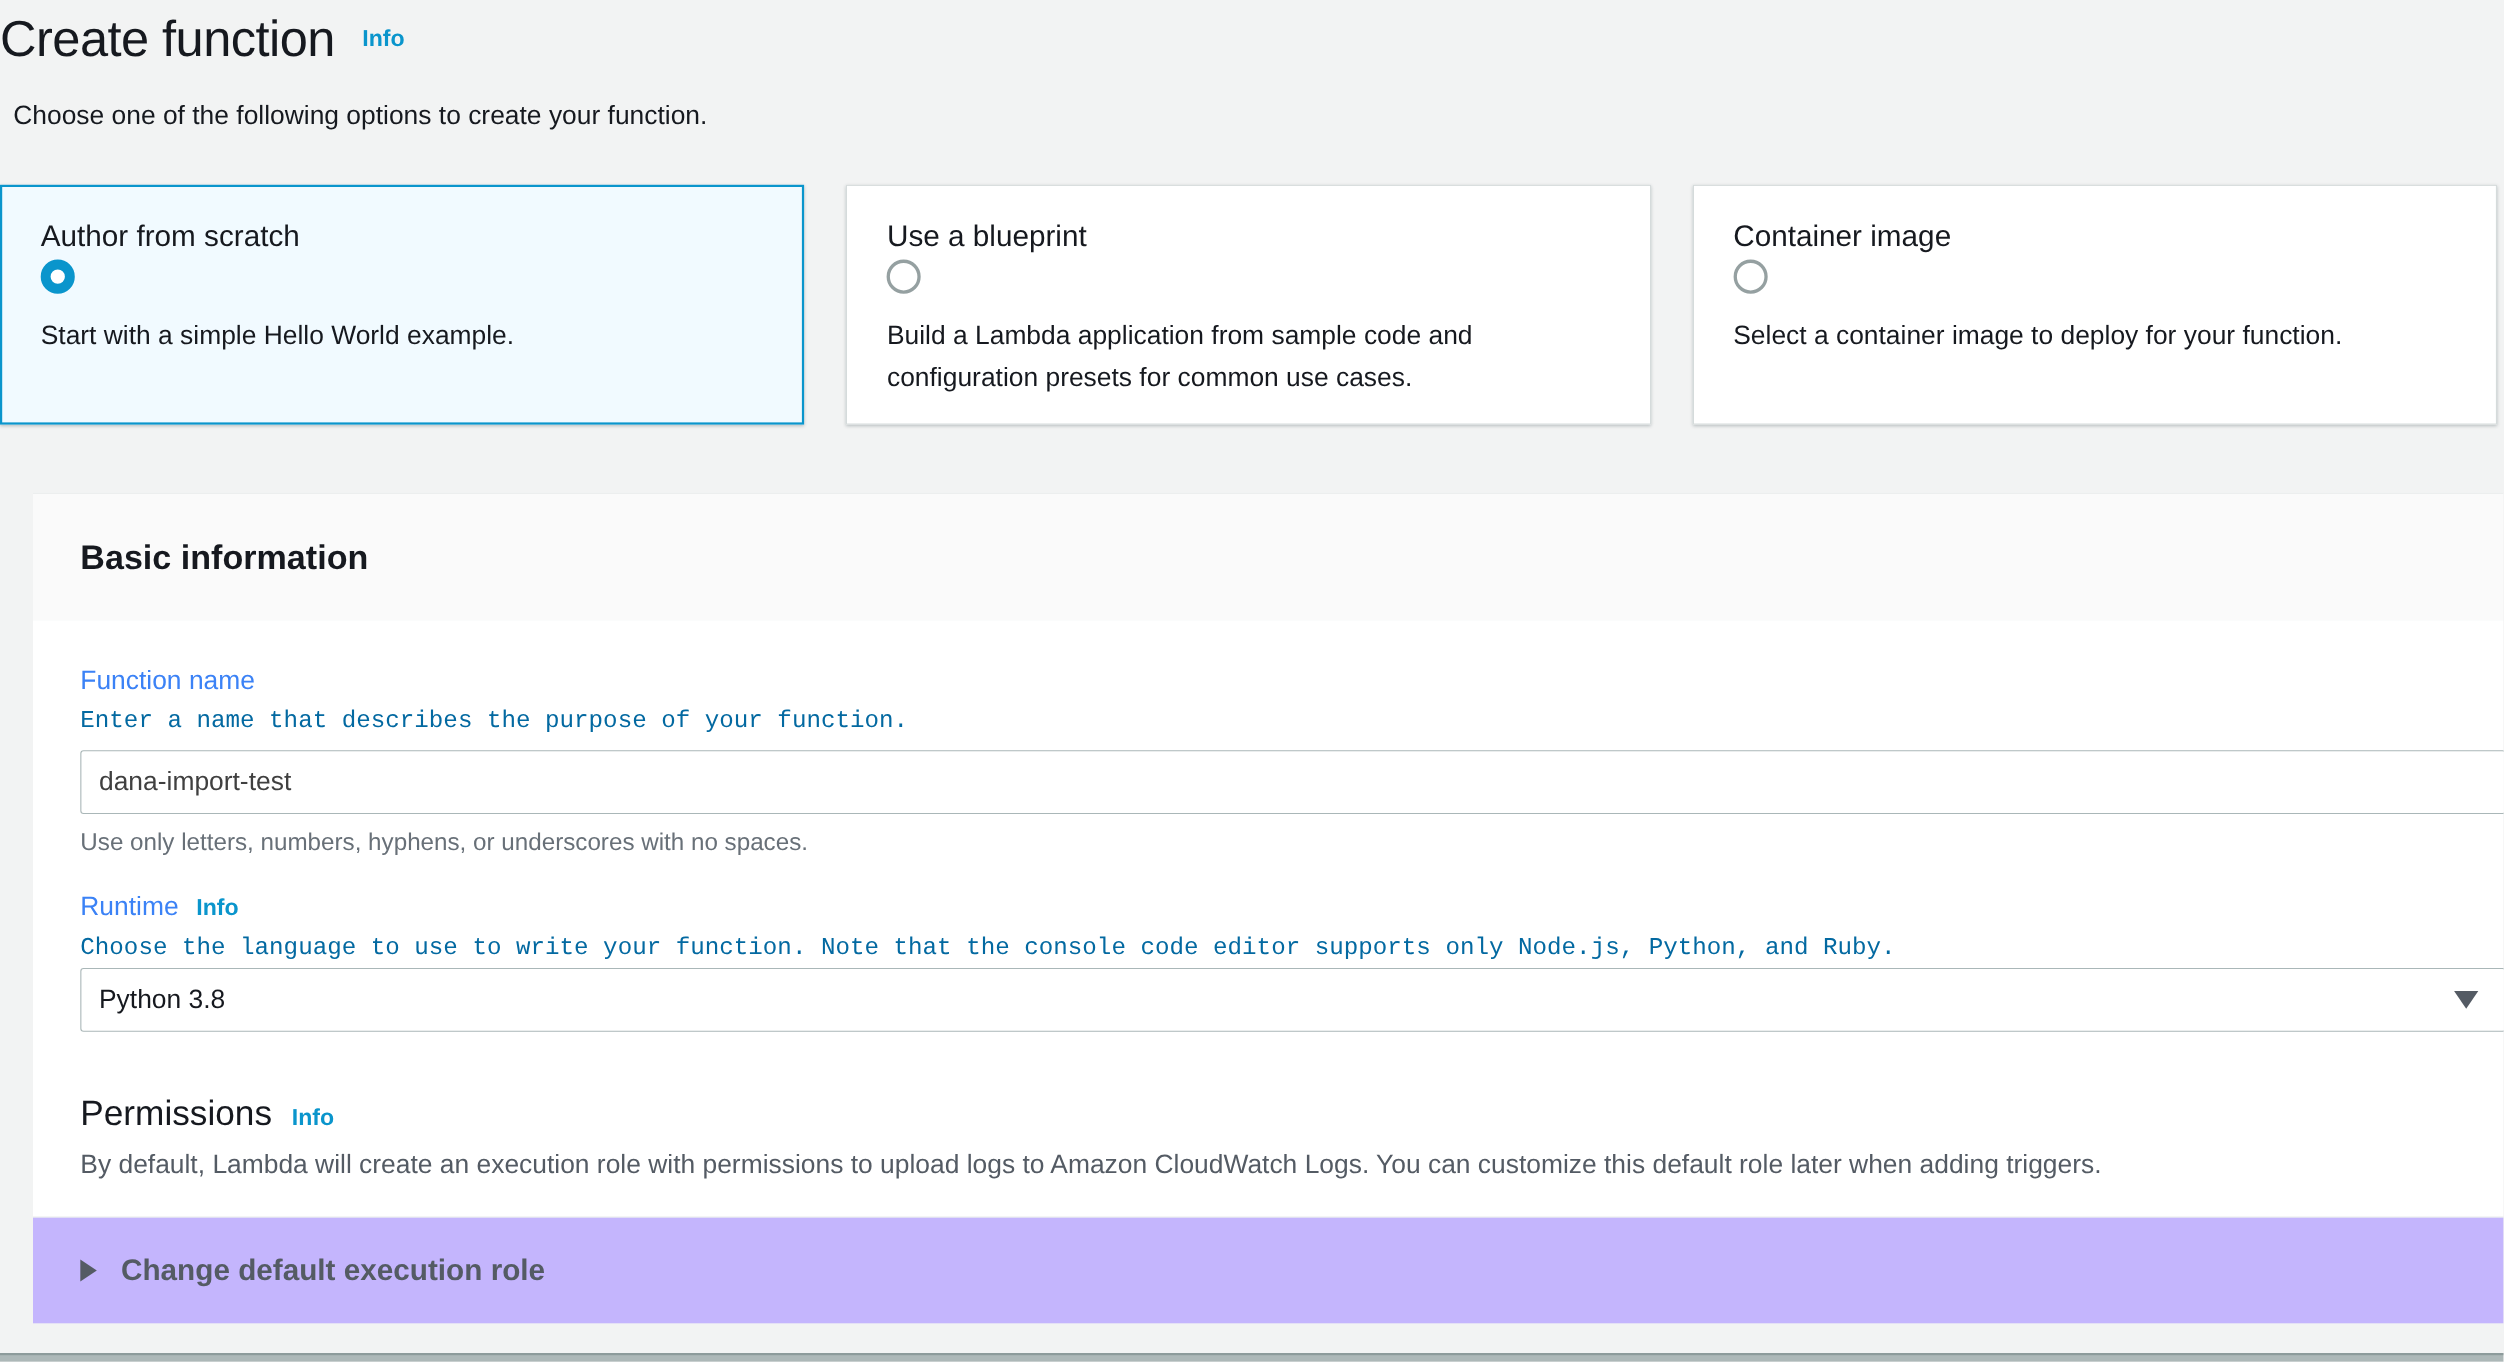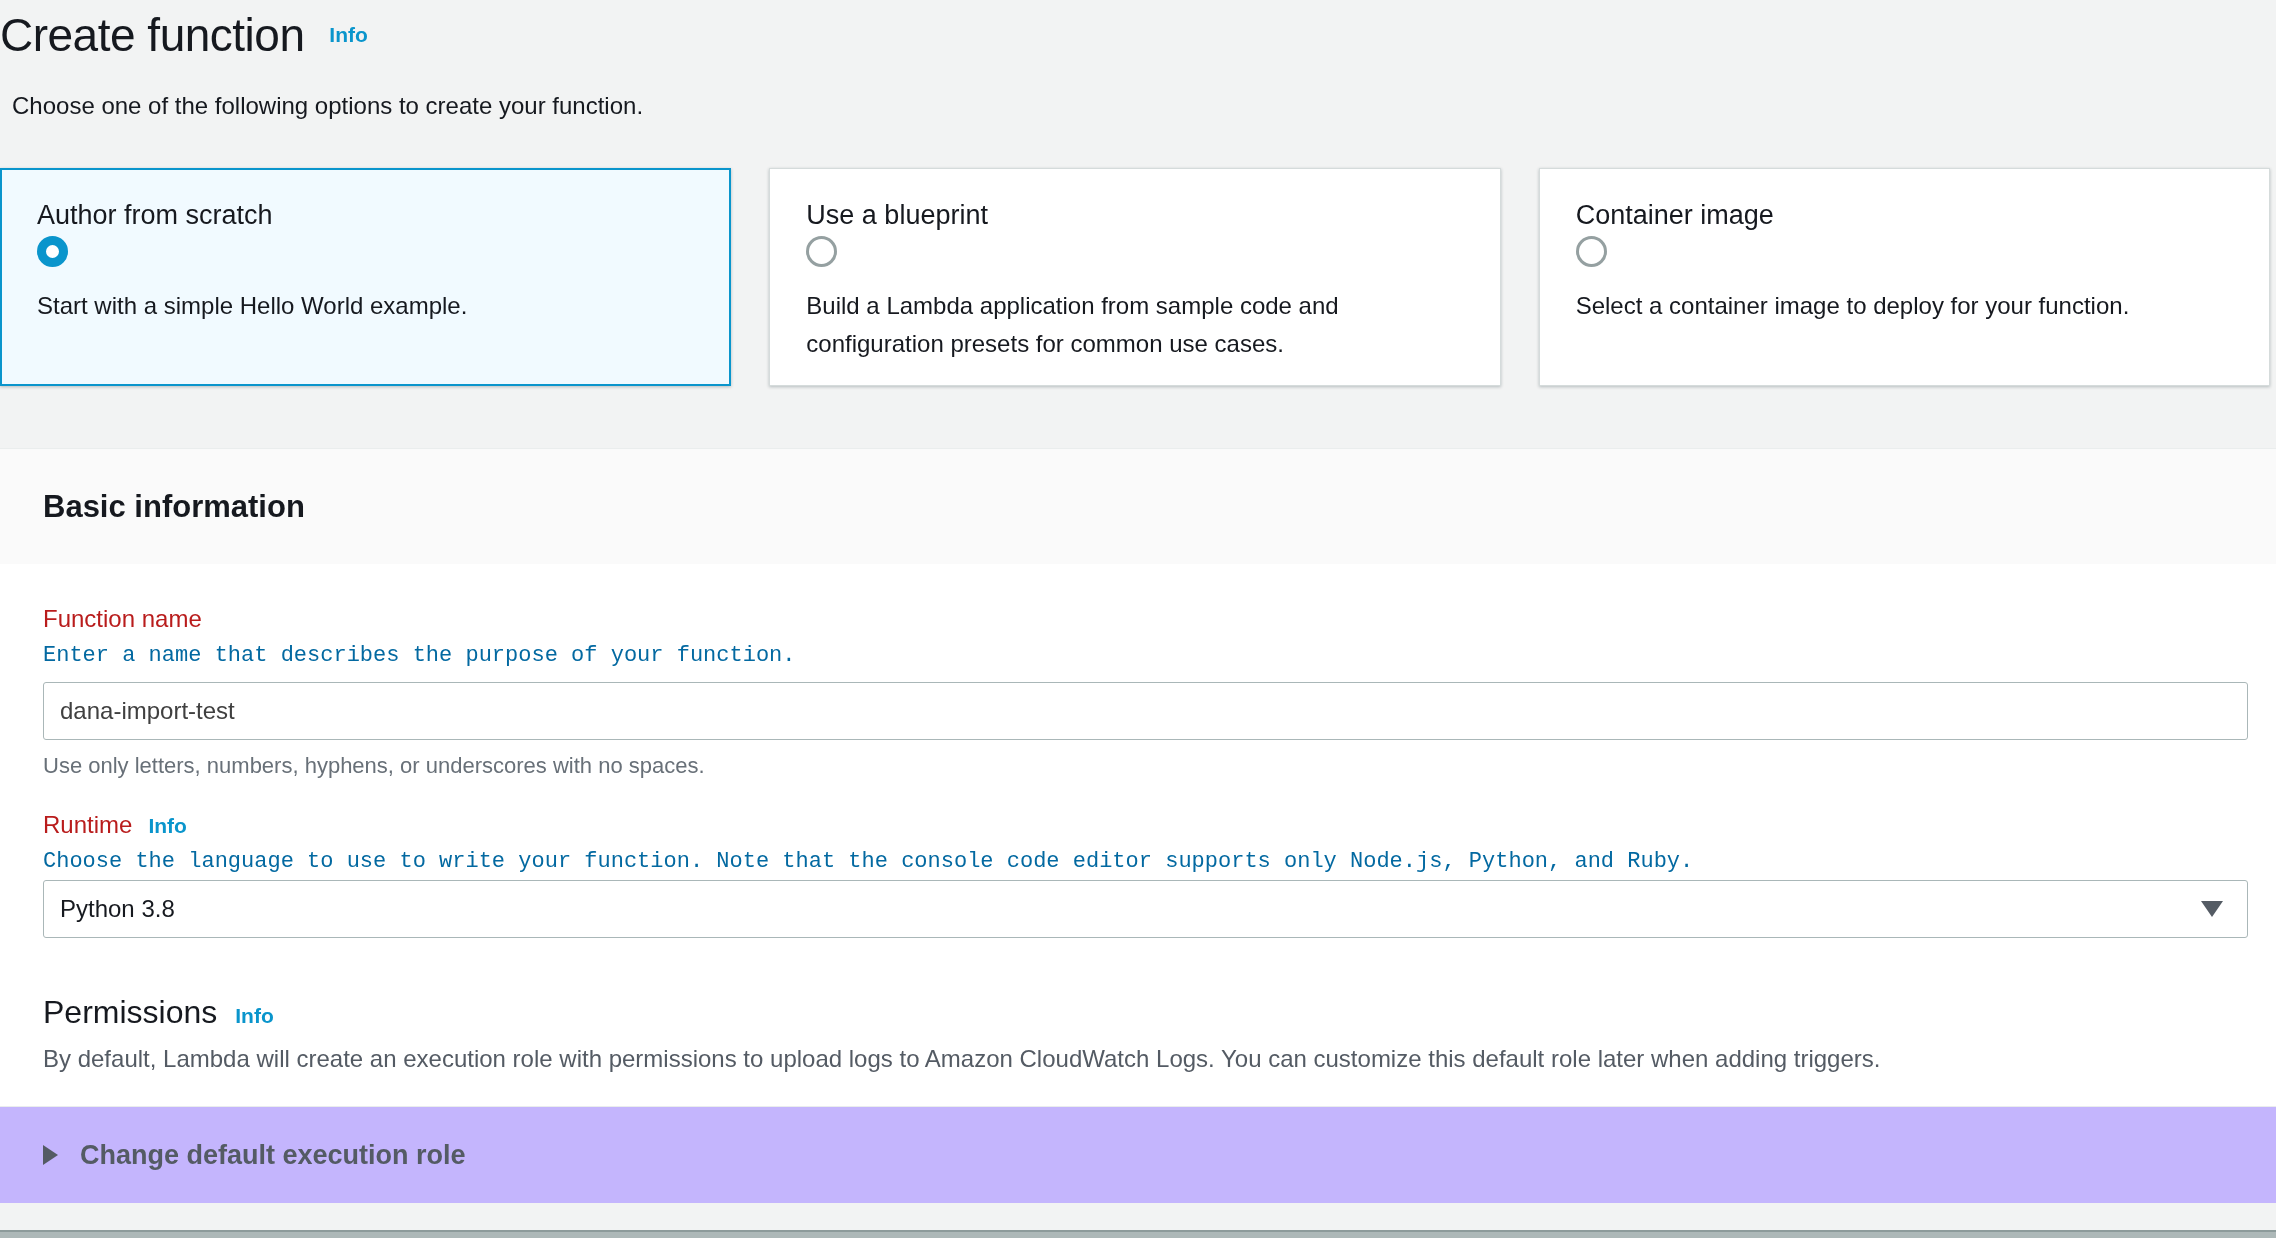--- a/index.html
+++ b/index.html
@@ -61,33 +61,33 @@
   }
   .radio.on  { border: 9px solid #0a95cc; }
   .radio.off { border: 3px solid #95a0a1; }
   .card-desc {
     margin-top: 20px;
     font-size: 24px; line-height: 38px; color: #16191f;
   }
   .card-desc.narrow { max-width: 560px; }
 
   
-  .panel { margin-top: 62px; }
+  .panel { margin-top: 62px; padding-left: 30px; }
   .panel-header {
     height: 116px; background: #fafafa;
     border-top: 1px solid #eaeded;
     display: flex; align-items: center;
     padding-left: 43px;
   }
   .panel-heading { margin: 0; font-size: 31px; font-weight: 700; color: #16191f; }
   .panel-body {
     background: #ffffff;
     padding: 40px 28px 33px 43px;
   }
-  .field-label { font-size: 24px; line-height: 30px; color: #b91c1c; }
+  .field-label { font-size: 24px; line-height: 30px; color: #3b82f6; }
   .field-desc  { margin-top: 8px; font-size: 22px; line-height: 28px; color: #0369a1; font-family: Liberation Mono, monospace; }
   .text-input {
     display: block; margin-top: 12px;
     width: 2205px; height: 58px;
     border: 1px solid #aab7b8; border-radius: 3px;
     background: #ffffff;
     font-family: "Liberation Sans", sans-serif;
     font-size: 24px; color: #404040;
     padding: 0 16px;
     outline: none;

